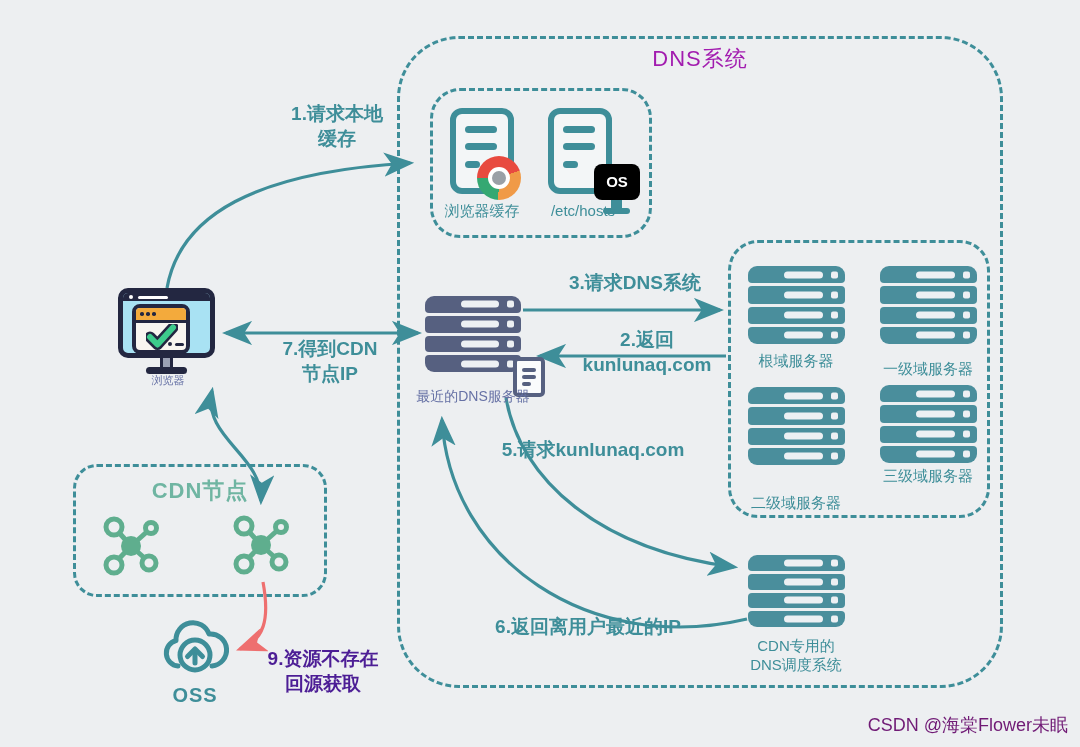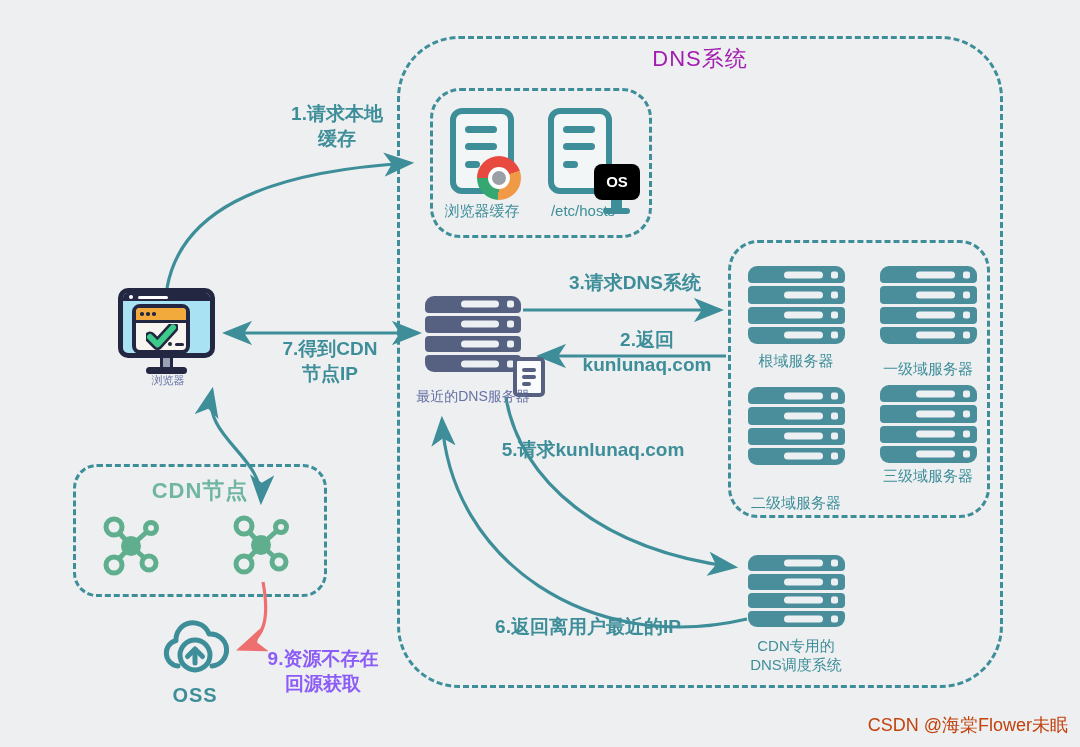--- a/index.html
+++ b/index.html
@@ -14,26 +14,26 @@
   
   .dashed{position:absolute;border:3px dashed #3E8E99;box-sizing:border-box;}
   .dns-box{left:397px;top:36px;width:606px;height:652px;border-radius:62px;}
   .cache-box{left:430px;top:88px;width:222px;height:150px;border-radius:30px;}
   .right-box{left:728px;top:240px;width:262px;height:278px;border-radius:30px;}
   .cdn-box{left:73px;top:464px;width:254px;height:133px;border-radius:24px;}
   
   .txt{position:absolute;text-align:center;white-space:pre-line;z-index:5;}
   .title{font-size:22px;font-weight:400;color:#a21caf;letter-spacing:1px;}
   .step{font-size:19px;font-weight:600;color:#3E8E99;line-height:1.3;}
-  .step.red{color:#8b5cf6;}
+  .step.red{color:#4c1d95;}
   .ent{font-size:15px;font-weight:500;color:#3E8E99;line-height:1.25;}
   .ent.slate{color:#6671A5;}
   .cdn-title{font-size:22px;font-weight:600;color:#6FB5A2;letter-spacing:1px;}
   .oss-label{font-size:20px;font-weight:600;color:#3E8E99;letter-spacing:1px;}
-  .watermark{position:absolute;right:12px;top:713px;font-size:18px;color:#c2410c;z-index:5;white-space:nowrap;}
+  .watermark{position:absolute;right:12px;top:713px;font-size:18px;color:#701a75;z-index:5;white-space:nowrap;}
   
   svg.arrows{position:absolute;left:0;top:0;z-index:3;pointer-events:none;}
   
   .server{position:absolute;display:flex;flex-direction:column;gap:3px;z-index:4;}
   .server.teal{--c:#4A8E9C;}
   .server.slate{--c:#566080;}
   .server i{flex:1;background:var(--c);border-radius:4px;position:relative;display:block;}
   .server i:first-child{border-radius:9px 9px 4px 4px;}
   .server i:last-child{border-radius:4px 4px 9px 9px;}
   .server b{position:absolute;top:50%;transform:translateY(-50%);background:#EDF0F3;display:block;}

